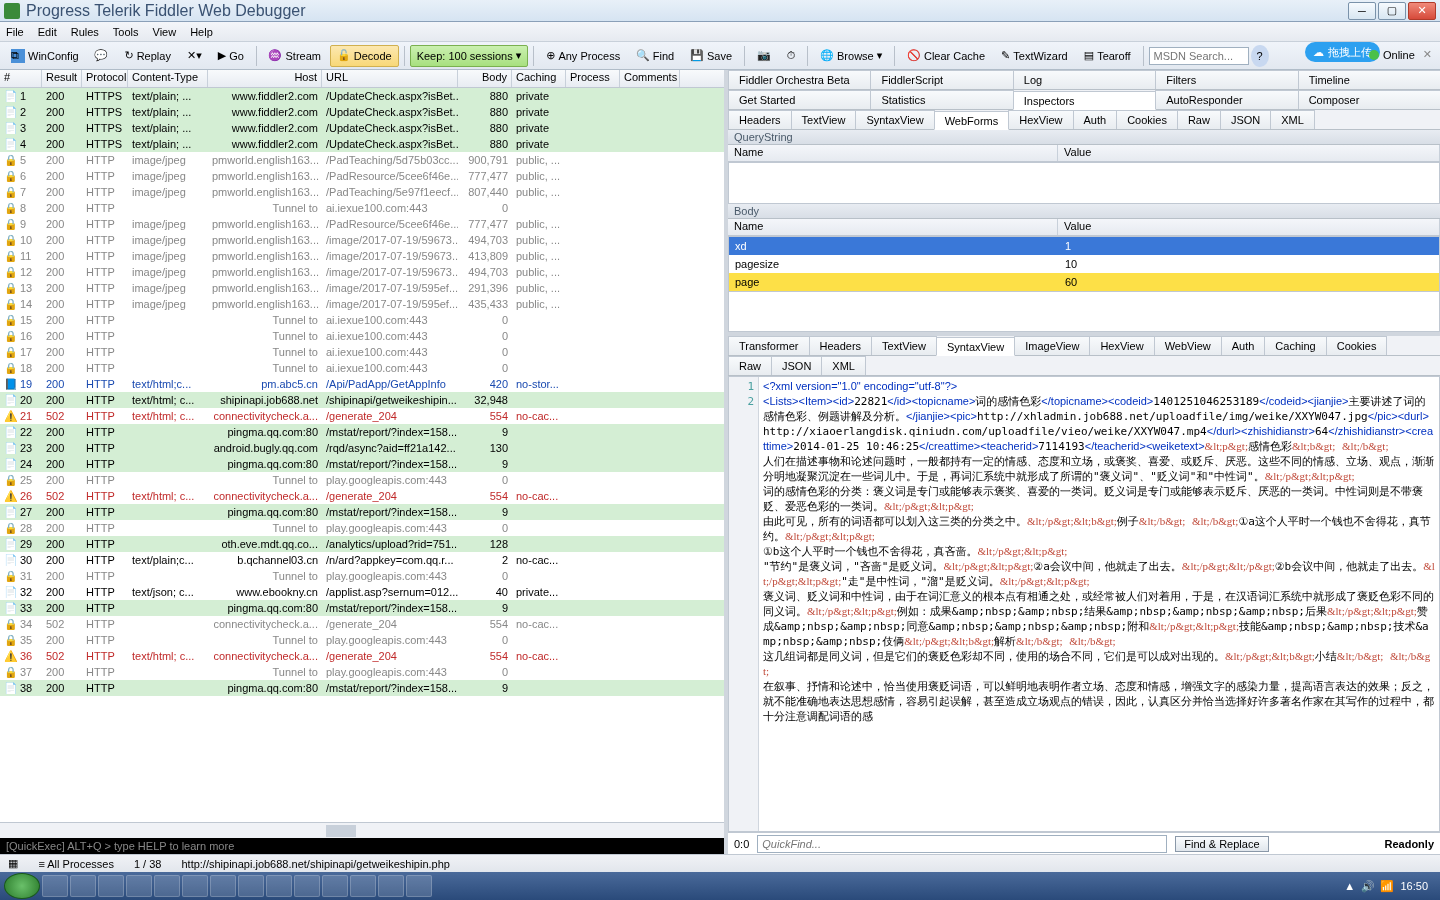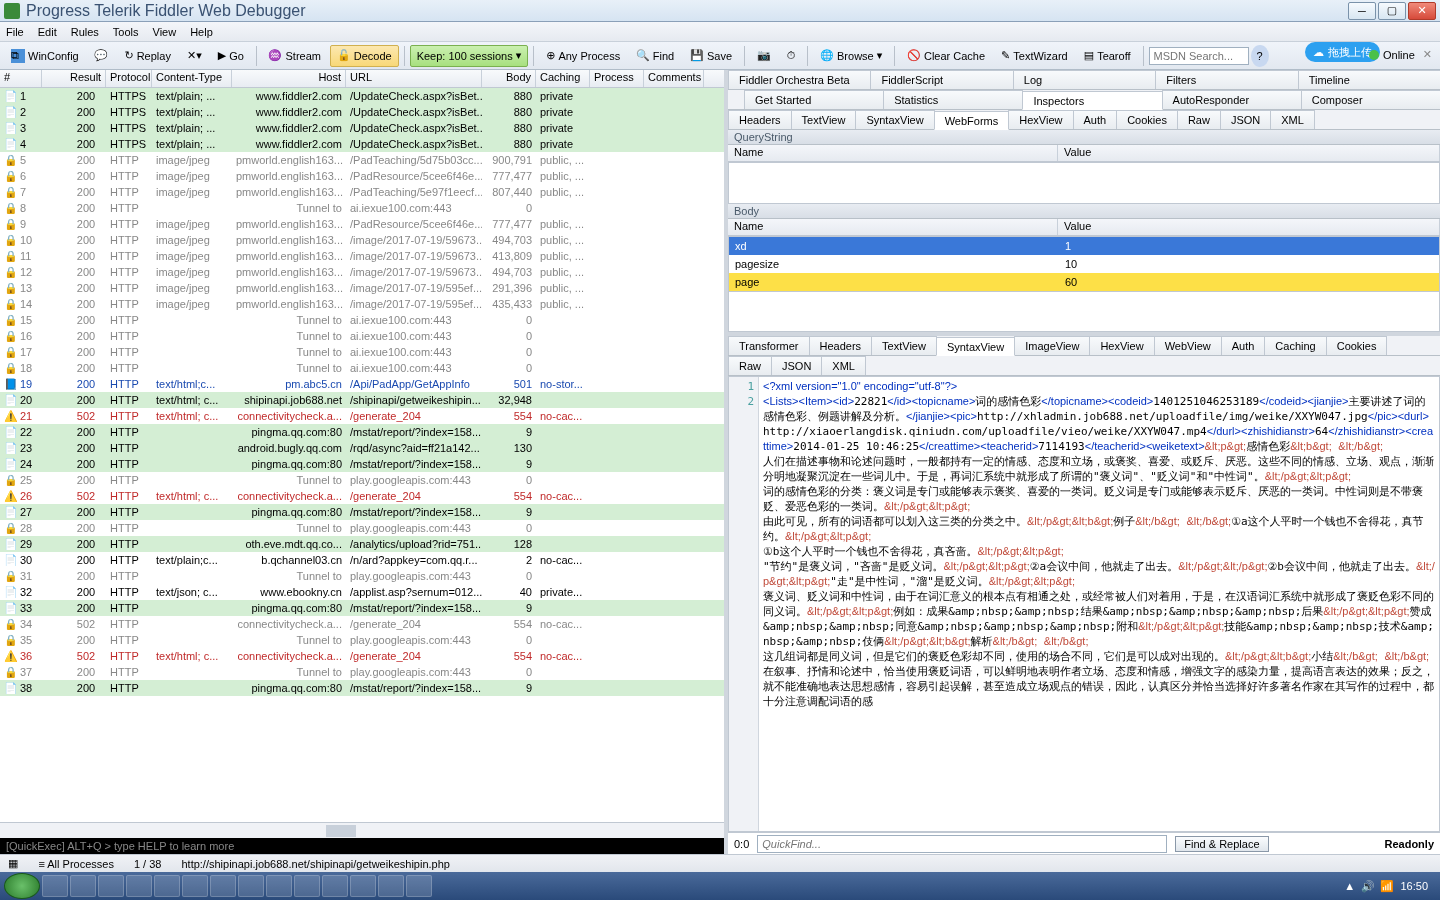--- a/index.html
+++ b/index.html
@@ -27,21 +27,21 @@
 .sess-head { display:flex; background:linear-gradient(#f8fafc,#e8ecf2); border-bottom:1px solid #c0c8d2; height:18px; }
 .sess-head div { border-right:1px solid #c8d0da; padding:1px 4px; overflow:hidden; white-space:nowrap; }
 .sess-body { flex:1; overflow-y:hidden; overflow-x:auto; }
 .sess-row { display:flex; height:16px; align-items:center; }
 .sess-row div { padding:0 4px; overflow:hidden; white-space:nowrap; text-overflow:clip; }
 .sess-row.hl { background:#d4eed4; }
 .sess-row.blue div { color:#1a4ab0; }
 .sess-row.red div { color:#c02a2a; }
 .sess-row.gray div { color:#888; }
 .c-num { width:42px; }
-.c-res { width:40px; text-align:center;margin-left:24px; }
+.c-res { width:40px; text-align:left; }
 .c-prot { width:46px; }
 .c-ct { width:80px; }
 .c-host { width:114px; text-align:right; }
 .c-url { width:136px; }
 .c-body { width:54px; text-align:right; }
 .c-cache { width:54px; }
 .c-proc { width:54px; }
 .c-comm { width:60px; }
 .quickexec { height:16px; background:#000; color:#888; padding:0 6px; display:flex; align-items:center; }
 .right { flex:1; display:flex; flex-direction:column; }
@@ -57,21 +57,21 @@
 .kv-row.alt { background:#fde047; }
 .kv-name { width:330px; }
 .kv-val { flex:1; }
 .qs-area { height:42px; background:#fff; border:1px solid #c0c8d2; margin:0; }
 .body-area { background:#fff; border:1px solid #c0c8d2; }
 .splitter { height:4px; background:#d0d6de; cursor:row-resize; }
 .xml-view { display:flex; flex:1; overflow:hidden; border:1px solid #c0c8d2; }
 .gutter { width:30px; background:#f0f2f6; border-right:1px solid #d0d6de; text-align:right; padding:2px 4px; color:#4aa0a0; font-family:Consolas,monospace; font-size:11px; line-height:15px; }
 .xml-content { flex:1; padding:2px 4px; font-family:Consolas,"Microsoft YaHei",monospace; font-size:11px; line-height:15px; white-space:pre-wrap; word-break:break-all; overflow-y:auto; }
 .xml-content .tag { color:#0030c0; }
-.xml-content .red { color:#c04a3a; }
+.xml-content .red { color:#c04a3a;font-family:Liberation Serif, serif; }
 .bottom-bar { display:flex; align-items:center; height:22px; border-top:1px solid #c0c8d2; padding:0 6px; gap:8px; }
 .qf-input { flex:1; max-width:410px; height:18px; border:1px solid #a0b0c0; padding:0 4px; font-style:italic; color:#888; }
 .fr-btn { padding:1px 8px; border:1px solid #8a98a8; background:linear-gradient(#fafcfe,#e0e6ec); cursor:pointer; }
 .readonly { font-weight:bold; margin-left:auto; }
 .statusbar { height:18px; background:linear-gradient(#f0f2f6,#e2e6ec); border-top:1px solid #c0c8d2; display:flex; align-items:center; padding:0 8px; gap:20px; }
 .taskbar { height:28px; background:linear-gradient(#4a6a9a,#2a4a7a); display:flex; align-items:center; padding:0 4px; gap:2px; }
 .start-orb { width:36px; height:26px; background:radial-gradient(circle,#6ac06a,#2a7a2a); border-radius:50%; border:1px solid #1a5a1a; }
 .task-ico { width:26px; height:22px; background:rgba(255,255,255,0.15); border:1px solid rgba(255,255,255,0.2); border-radius:2px; }
 .tray { margin-left:auto; display:flex; align-items:center; gap:6px; color:#fff; padding-right:8px; }
 .row-ico { width:14px; height:12px; display:inline-block; margin-right:2px; }
@@ -367,21 +367,21 @@
           <div class="c-proc"></div>
           <div class="c-comm"></div>
         </div>
         <div class="sess-row blue">
           <div class="c-num"><span class="row-ico">📘</span>19</div>
           <div class="c-res">200</div>
           <div class="c-prot">HTTP</div>
           <div class="c-ct">text/html;c...</div>
           <div class="c-host">pm.abc5.cn</div>
           <div class="c-url">/Api/PadApp/GetAppInfo</div>
-          <div class="c-body">501</div>
+          <div class="c-body">420</div>
           <div class="c-cache">no-stor...</div>
           <div class="c-proc"></div>
           <div class="c-comm"></div>
         </div>
         <div class="sess-row hl">
           <div class="c-num"><span class="row-ico">📄</span>20</div>
           <div class="c-res">200</div>
           <div class="c-prot">HTTP</div>
           <div class="c-ct">text/html; c...</div>
           <div class="c-host">shipinapi.job688.net</div>
@@ -616,21 +616,21 @@
 
   <div class="right">
     <div class="tabrow" id="toptabs">
         <div class="tab" style="flex: 1 1 0%;">Fiddler Orchestra Beta</div>
         <div class="tab" style="flex: 1 1 0%;">FiddlerScript</div>
         <div class="tab" style="flex: 1 1 0%;">Log</div>
         <div class="tab" style="flex: 1 1 0%;">Filters</div>
         <div class="tab" style="flex: 1 1 0%;">Timeline</div>
       </div>
     <div class="tabrow" id="midtabs">
-        <div class="tab" style="flex: 1 1 0%; margin-left: 16px;">Get Started</div>
+        <div class="tab" style="flex: 1 1 0%;">Get Started</div>
         <div class="tab" style="flex: 1 1 0%;">Statistics</div>
         <div class="tab active" style="flex: 1 1 0%;">Inspectors</div>
         <div class="tab" style="flex: 1 1 0%;">AutoResponder</div>
         <div class="tab" style="flex: 1 1 0%;">Composer</div>
       </div>
     <div class="tabrow" id="reqtabs">
         <div class="tab">Headers</div>
         <div class="tab">TextView</div>
         <div class="tab">SyntaxView</div>
         <div class="tab active">WebForms</div>

